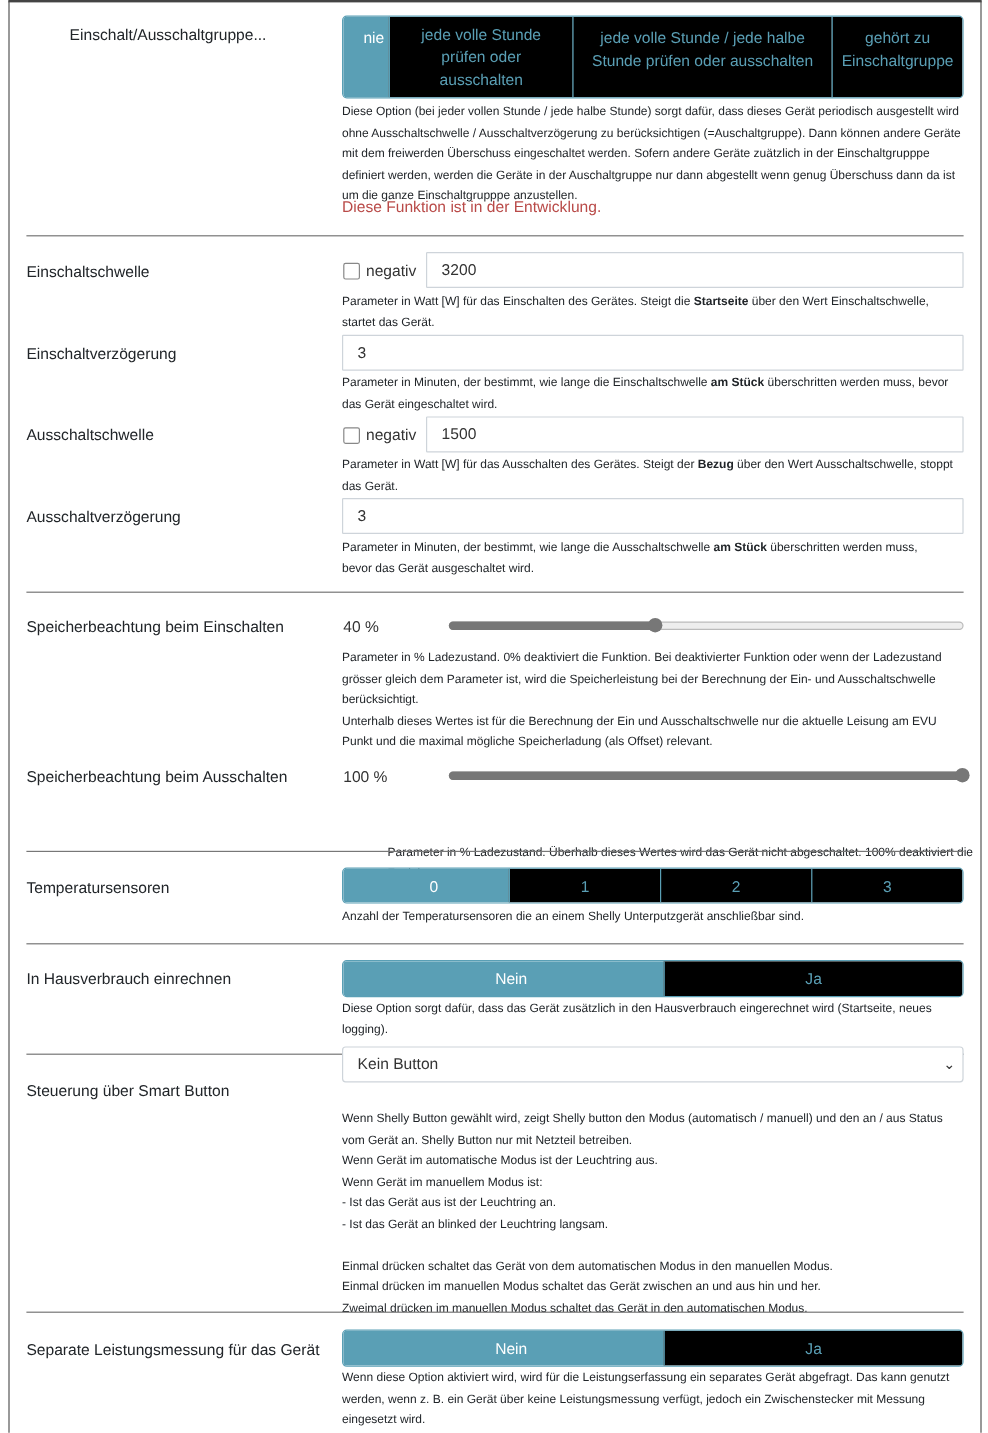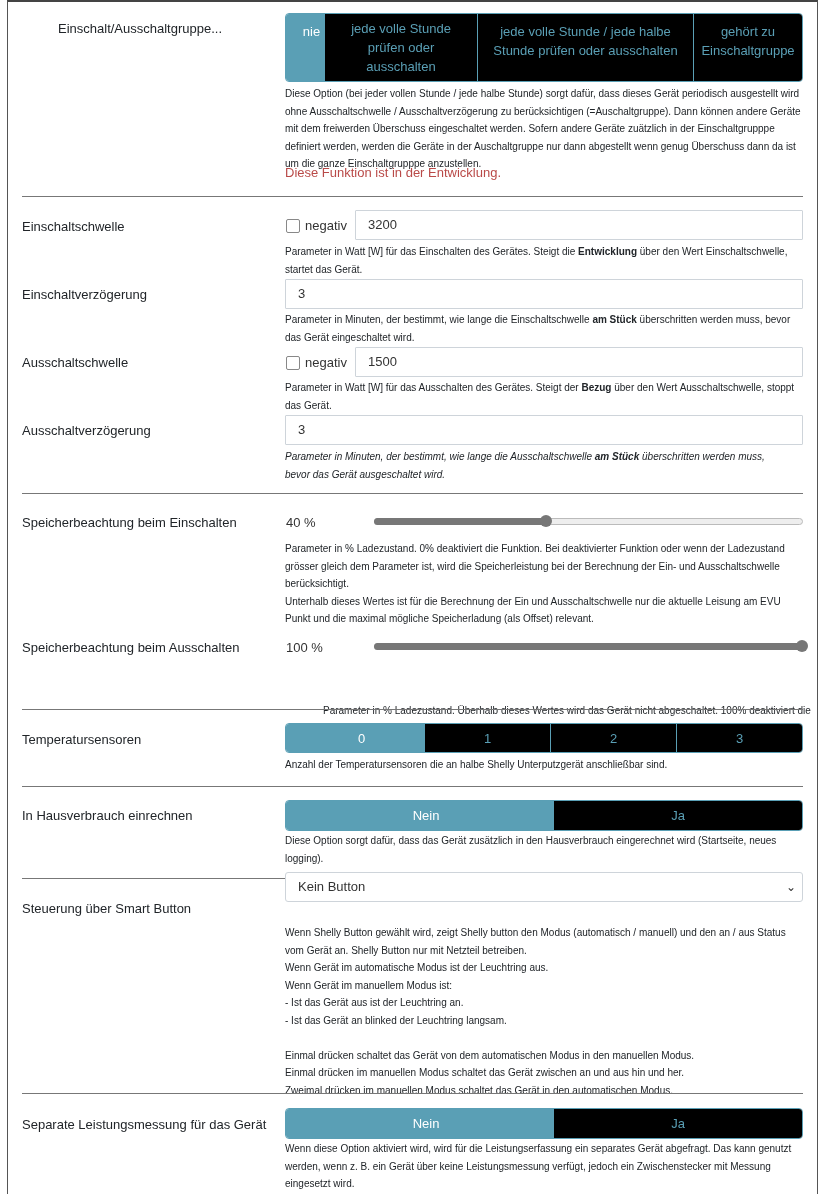--- a/index.html
+++ b/index.html
@@ -41,41 +41,41 @@
   <div class="help" style="top:85px;">Diese Option (bei jeder vollen Stunde / jede halbe Stunde) sorgt dafür, dass dieses Gerät periodisch ausgestellt wird ohne Ausschaltschwelle / Ausschaltverzögerung zu berücksichtigen (=Auschaltgruppe). Dann können andere Geräte mit dem freiwerden Überschuss eingeschaltet werden. Sofern andere Geräte zuätzlich in der Einschaltgrupppe definiert werden, werden die Geräte in der Auschaltgruppe nur dann abgestellt wenn genug Überschuss dann da ist um die ganze Einschaltgrupppe anzustellen.</div>
   <div class="help warn" style="top:164px; font-size:13px;">Diese Funktion ist in der Entwicklung.</div>
 </div>
 <div class="divider" style="top:196px;"></div>
 
 <div class="row" style="top:0;">
   <div class="label" style="top:219px;">Einschaltschwelle</div>
   <div class="chk" style="left:264px; top:219px;"></div>
   <div class="neg" style="left:283px; top:218px;">negativ</div>
   <div class="input" style="left:333px; top:210px; width:448px;">3200</div>
-  <div class="help" style="top:243px;"><span>Parameter in Watt [W] für das Einschalten des Gerätes. Steigt die </span><b>Entwicklung</b><span> über den Wert Einschaltschwelle, startet das Gerät.</span></div>
+  <div class="help" style="top:243px;"><span>Parameter in Watt [W] für das Einschalten des Gerätes. Steigt die </span><b>Startseite</b><span> über den Wert Einschaltschwelle, startet das Gerät.</span></div>
 </div>
 
 <div class="row" style="top:0;">
   <div class="label" style="top:287px;">Einschaltverzögerung</div>
   <div class="input" style="left:263px; top:279px; width:518px;">3</div>
   <div class="help" style="top:311px;"><span>Parameter in Minuten, der bestimmt, wie lange die Einschaltschwelle </span><b>am Stück</b><span> überschritten werden muss, bevor das Gerät eingeschaltet wird.</span></div>
 </div>
 
 <div class="row" style="top:0;">
   <div class="label" style="top:355px;">Ausschaltschwelle</div>
   <div class="chk" style="left:264px; top:356px;"></div>
   <div class="neg" style="left:283px; top:355px;">negativ</div>
   <div class="input" style="left:333px; top:347px; width:448px;">1500</div>
   <div class="help" style="top:379px;"><span>Parameter in Watt [W] für das Ausschalten des Gerätes. Steigt der </span><b>Bezug</b><span> über den Wert Ausschaltschwelle, stoppt das Gerät.</span></div>
 </div>
 
 <div class="row" style="top:0;">
   <div class="label" style="top:423px;">Ausschaltverzögerung</div>
   <div class="input" style="left:263px; top:415px; width:518px;">3</div>
-  <div class="help" style="top:448px; width:495px;font-style:italic;"><span>Parameter in Minuten, der bestimmt, wie lange die Ausschaltschwelle </span><b>am Stück</b><span> überschritten werden muss, bevor das Gerät ausgeschaltet wird.</span></div>
+  <div class="help" style="top:448px; width:495px;"><span>Parameter in Minuten, der bestimmt, wie lange die Ausschaltschwelle </span><b>am Stück</b><span> überschritten werden muss, bevor das Gerät ausgeschaltet wird.</span></div>
 </div>
 <div class="divider" style="top:493px;"></div>
 
 <div class="row" style="top:0;">
   <div class="label" style="top:515px;">Speicherbeachtung beim Einschalten</div>
   <div class="neg" style="left:264px; top:515px;">40 %</div>
   <div class="slider" id="slider-ein" style="left:352px; top:518px; width:429px;">
     <div class="fill" style="width: 40%;"></div>
     <div class="thumb" style="left: 40%;"></div>
   </div>
@@ -97,21 +97,21 @@
 <div class="divider" style="top:709px;"></div>
 
 <div class="row" style="top:0;">
   <div class="label" style="top:732px;">Temperatursensoren</div>
   <div class="ctrl btngroup" style="top:723px; height:30px;">
     <div class="opt active" style="flex:1;">0</div>
     <div class="opt" style="flex:1;">1</div>
     <div class="opt" style="flex:1;">2</div>
     <div class="opt" style="flex:1;">3</div>
   </div>
-  <div class="help" style="top:756px;">Anzahl der Temperatursensoren die an halbe Shelly Unterputzgerät anschließbar sind.</div>
+  <div class="help" style="top:756px;">Anzahl der Temperatursensoren die an einem Shelly Unterputzgerät anschließbar sind.</div>
 </div>
 <div class="divider" style="top:786px;"></div>
 
 <div class="row" style="top:0;">
   <div class="label" style="top:808px;">In Hausverbrauch einrechnen</div>
   <div class="ctrl btngroup" style="top:800px; height:31px;">
     <div class="opt active" style="width:267px;">Nein</div>
     <div class="opt" style="flex:1;">Ja</div>
   </div>
   <div class="help" style="top:832px;">Diese Option sorgt dafür, dass das Gerät zusätzlich in den Hausverbrauch eingerechnet wird (Startseite, neues logging).</div>

